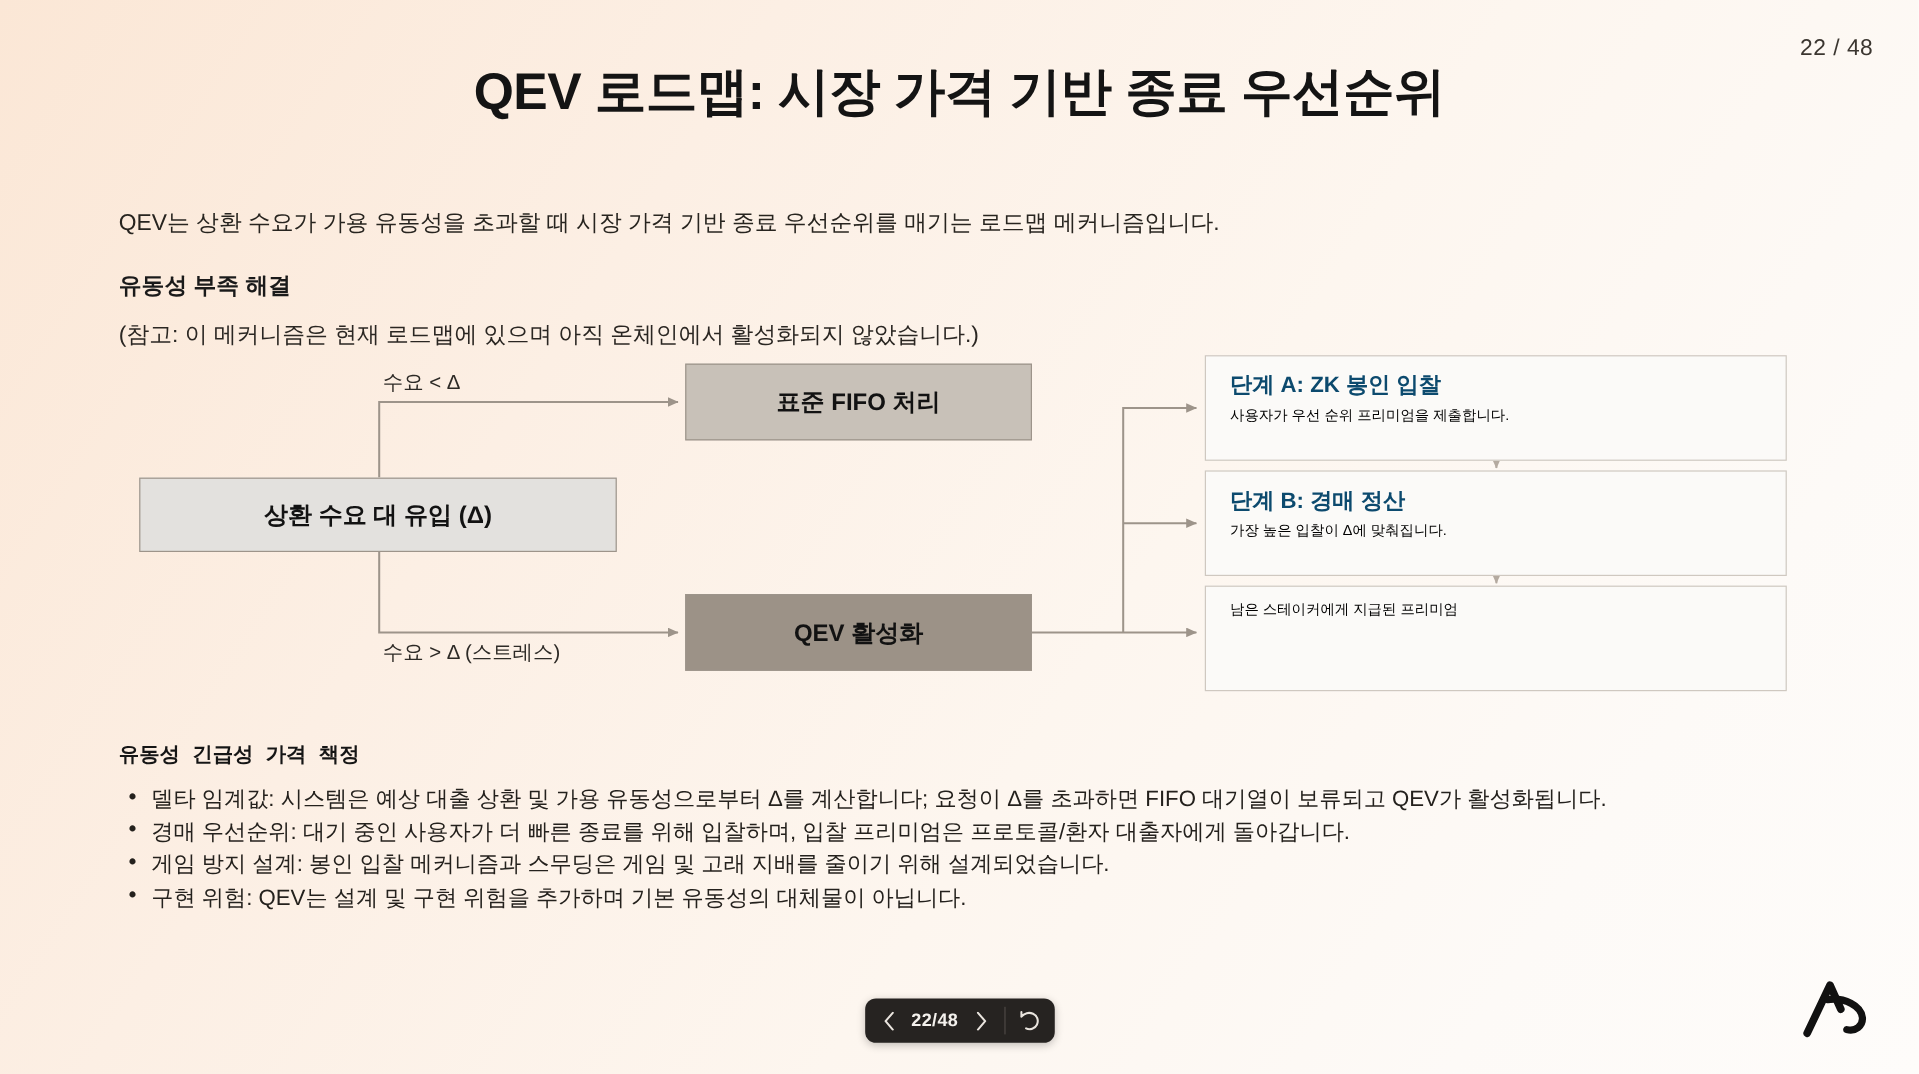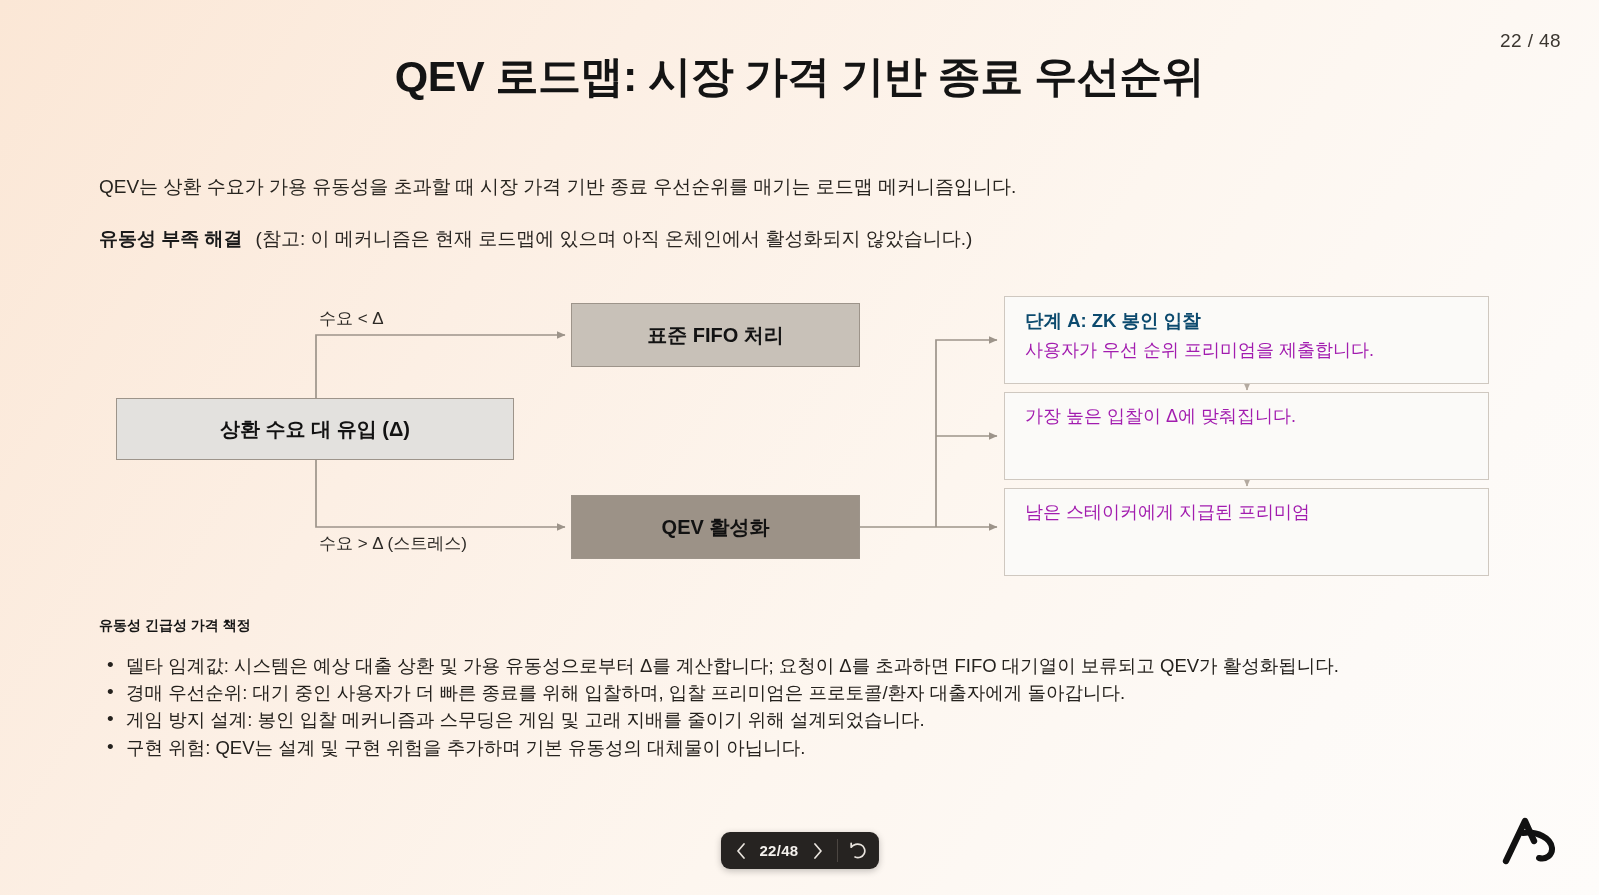--- a/index.html
+++ b/index.html
@@ -33,21 +33,21 @@
   }
 
   
   .intro {
     position:absolute; left:99px; top:173px;
     font-size:19px; color:#27241f; line-height:1.45;
   }
   .note-row {
     position:absolute; left:99px; top:225px;
     display:flex; align-items:baseline; gap:13px;
-    font-size:19px; line-height:1.45;
+    font-size:19px; line-height:1.45;flex-direction:column;
   }
   .note-strong { font-weight:bold; color:#1a1a1a; }
   .note-paren { color:#2a2622; }
 
   
   #diagram {
     position:absolute; left:16px; top:286px;
     width:1599px; height:290px;
   }
   #diagram svg { position:absolute; inset:0; }
@@ -87,26 +87,26 @@
     background:#fbfaf8; border:1px solid #cfc8c0;
     padding:11px 0 0 20px;
   }
   .card-a { top:10px; }
   .card-b { top:106px; }
   .card-c { top:202px; }
   .card-title {
     font-size:18.5px; font-weight:bold; color:#0c4a6e;
     margin-bottom:5px;
   }
-  .card-desc { font-size:18px; color:#a21caf; }
+  .card-desc { font-size:12px; color:#000000; }
 
   
   .section-heading {
     position:absolute; left:99px; top:617px;
-    font-size:14px; font-weight:bold; color:#151515;
+    font-size:17px; font-weight:bold; color:#151515;font-family:Liberation Mono, monospace;
   }
   .bullets {
     position:absolute; left:99px; top:652px;
     list-style:none;
   }
   .bullets li {
     position:relative;
     padding-left:27px;
     font-size:18.5px; color:#24211d;
     line-height:1.47;
@@ -202,20 +202,21 @@
 
     <div class="node node-fifo">표준 FIFO 처리</div>
     <div class="node node-source">상환 수요 대 유입 (Δ)</div>
     <div class="node node-qev">QEV 활성화</div>
 
     <div class="card card-a">
       <div class="card-title">단계 A: ZK 봉인 입찰</div>
       <div class="card-desc">사용자가 우선 순위 프리미엄을 제출합니다.</div>
     </div>
     <div class="card card-b">
+      <div class="card-title">단계 B: 경매 정산</div>
       <div class="card-desc">가장 높은 입찰이 Δ에 맞춰집니다.</div>
     </div>
     <div class="card card-c">
       <div class="card-desc">남은 스테이커에게 지급된 프리미엄</div>
     </div>
   </div>
 
   <div class="section-heading">유동성 긴급성 가격 책정</div>
 
   <ul class="bullets">

